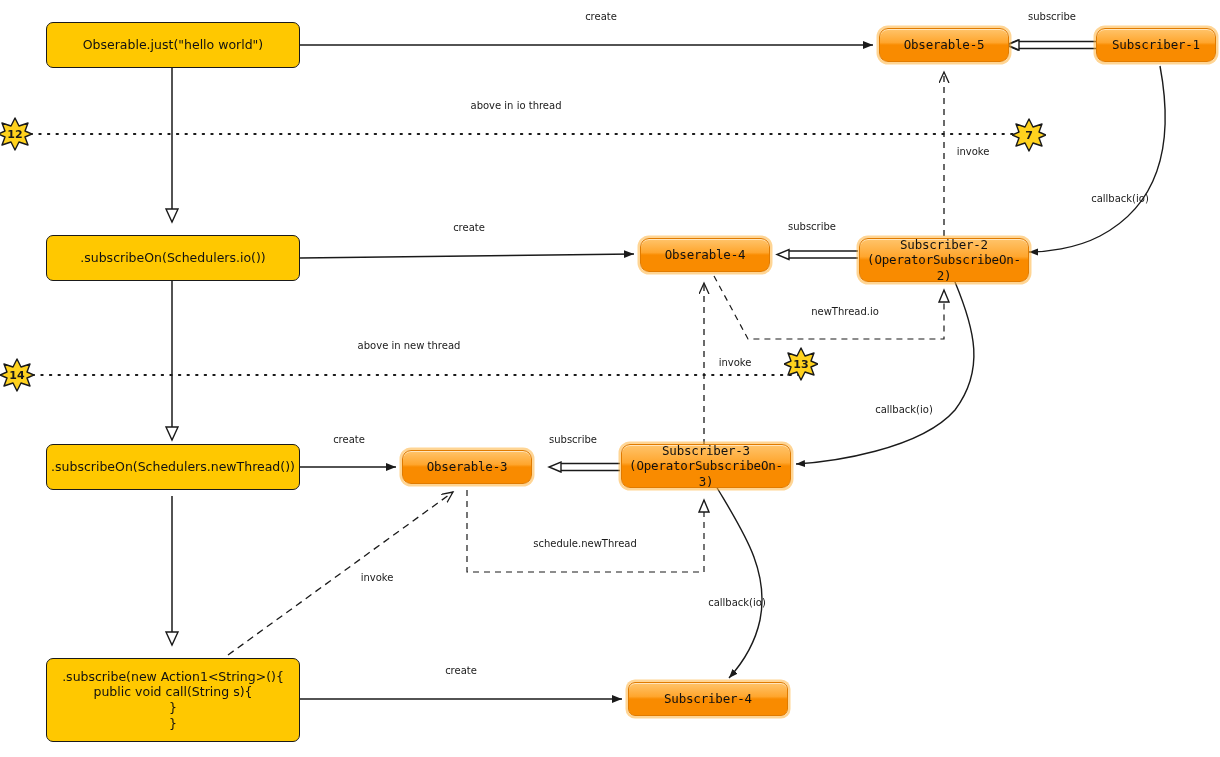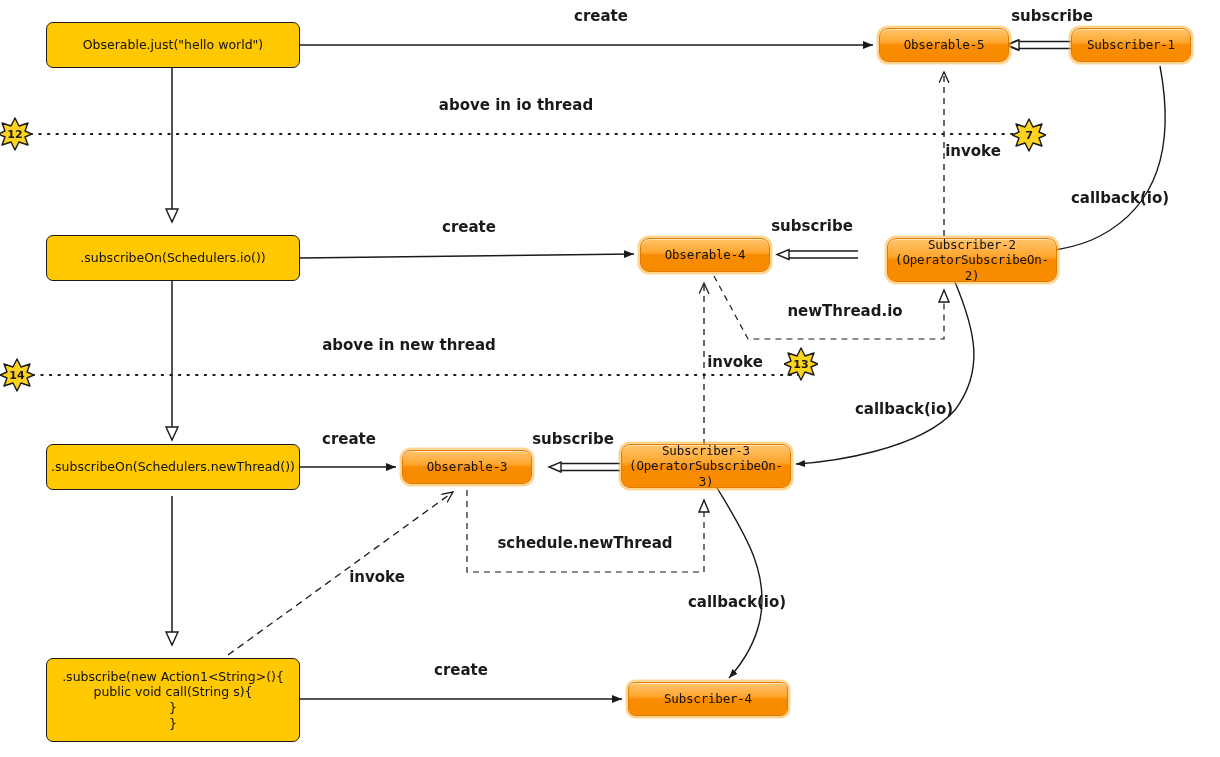--- a/index.html
+++ b/index.html
@@ -23,23 +23,22 @@
   .capsule{
     border-radius:9px;
     color:#111111;
     font-size:13px;
     background:linear-gradient(to bottom,#FFC46B 0%,#FFA62E 42%,#F98B00 50%,#F98B00 100%);
     border:1.5px solid #E07B00;
     box-shadow:0 0 0 2.5px rgba(255,178,60,0.55), inset 0 1px 0 rgba(255,255,255,0.55);
   }
   .capsule .lbl{font-family:"DejaVu Sans Mono","Liberation Mono",monospace;font-size:12.5px;letter-spacing:-0.2px;}
   .edge-label{
-    position:absolute;font-size:15px;color:#1a1a1a;white-space:nowrap;
+    position:absolute;font-size:10px;color:#1a1a1a;white-space:nowrap;
     transform:translate(-50%,-50%);
-    font-weight:bold;
   }
   .starwrap{position:absolute;transform:translate(-50%,-50%);}
   .starwrap .num{
     position:absolute;left:0;top:0;width:100%;height:100%;
     display:flex;align-items:center;justify-content:center;
     font-size:11px;font-weight:bold;color:#1a1a1a;
     font-family:"DejaVu Sans","Liberation Sans",sans-serif;
     pointer-events:none;
   }
 </style>
@@ -185,29 +184,29 @@
     <span class="lbl">.subscribe(new Action1&lt;String&gt;(){
 public void call(String s){
 }
 }</span>
   </div>
 
   <div class="node capsule" style="left:879px;top:28px;width:130px;height:34px;">
     <span class="lbl">Obserable-5</span>
   </div>
 
-  <div class="node capsule" style="left:1071px;top:28px;width:120px;height:34px;text-align:center;">
+  <div class="node capsule" style="left:1096px;top:28px;width:120px;height:34px;text-align:center;">
     <span class="lbl">Subscriber-1</span>
   </div>
 
   <div class="node capsule" style="left:640px;top:238px;width:130px;height:34px;">
     <span class="lbl">Obserable-4</span>
   </div>
 
-  <div class="node capsule" style="left:859px;top:238px;width:170px;height:44px;margin-left:28px;">
+  <div class="node capsule" style="left:859px;top:238px;width:170px;height:44px;">
     <span class="lbl">Subscriber-2
 (OperatorSubscribeOn-2)</span>
   </div>
 
   <div class="node capsule" style="left:402px;top:450px;width:130px;height:34px;">
     <span class="lbl">Obserable-3</span>
   </div>
 
   <div class="node capsule" style="left:621px;top:444px;width:170px;height:44px;">
     <span class="lbl">Subscriber-3

